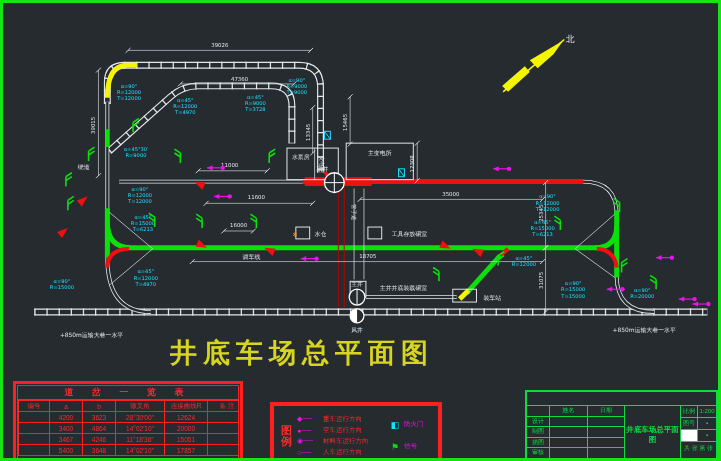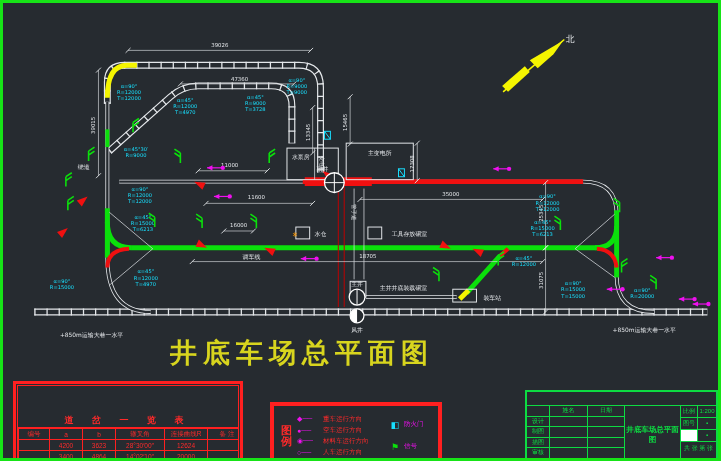--- a/index.html
+++ b/index.html
@@ -8,21 +8,21 @@
         font-family:"Liberation Sans",sans-serif;}
   #cad{position:absolute;left:0;top:0;}
   #cad text{font-family:"DejaVu Sans",sans-serif;}
   #main-title{position:absolute;left:167px;top:332px;color:#d8d51e;
         font-size:27px;font-weight:bold;letter-spacing:6px;white-space:nowrap;}
   
   #turnout-table{position:absolute;left:10px;top:378px;width:224px;height:83px;
         border:3px solid #ff2020;color:#ff2a2a;background:#262b30;}
   #turnout-table .inner{margin:1px;border:1px solid #ff2020;height:72px;overflow:hidden;}
   #turnout-table .ttl{font-size:9px;font-weight:bold;text-align:center;
-        letter-spacing:8px;height:13px;line-height:13px;border-bottom:1px solid #ff2020;margin-top:28px;}
+        letter-spacing:8px;height:13px;line-height:13px;border-bottom:1px solid #ff2020;}
   #turnout-table table{border-collapse:collapse;width:100%;table-layout:fixed;}
   #turnout-table td,#turnout-table th{border:1px solid #ff2020;font-size:6.5px;
         font-weight:normal;height:10px;text-align:center;padding:0;overflow:hidden;white-space:nowrap;}
   
   #legend-box{position:absolute;left:267px;top:399px;width:164px;height:59px;
         border:4px solid #ff2020;background:#262b30;display:flex;align-items:center;}
   #legend-box .vt{color:#ff2a2a;font-weight:bold;font-size:11px;line-height:11px;
         margin:0 5px 0 7px;text-align:center;}
   #legend-box .rows{flex:1;}
   .lg-row{display:flex;align-items:center;height:11px;}

